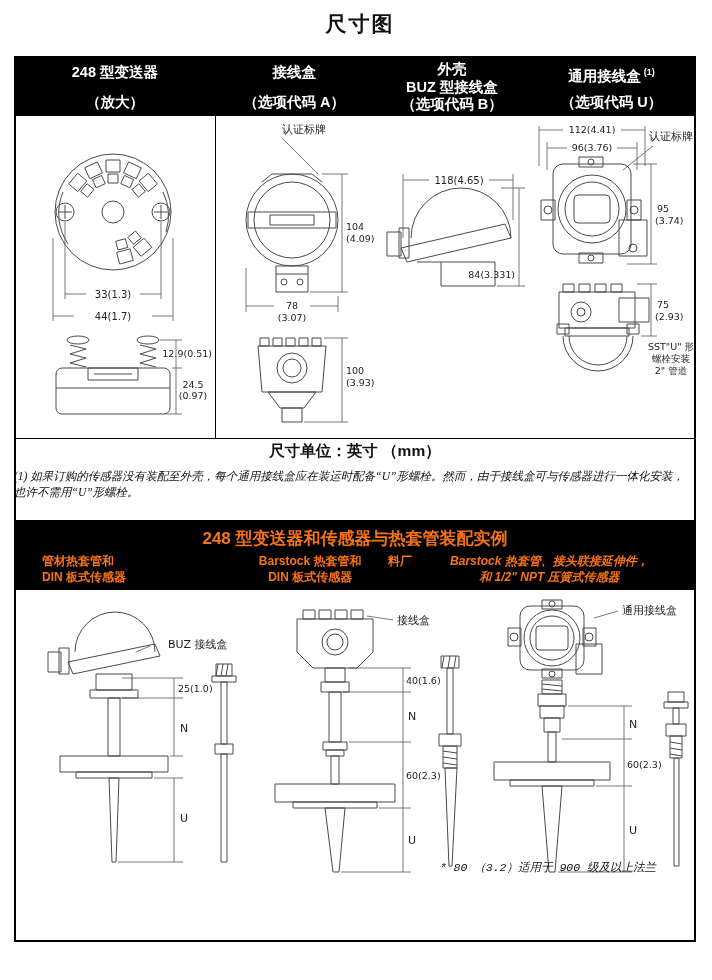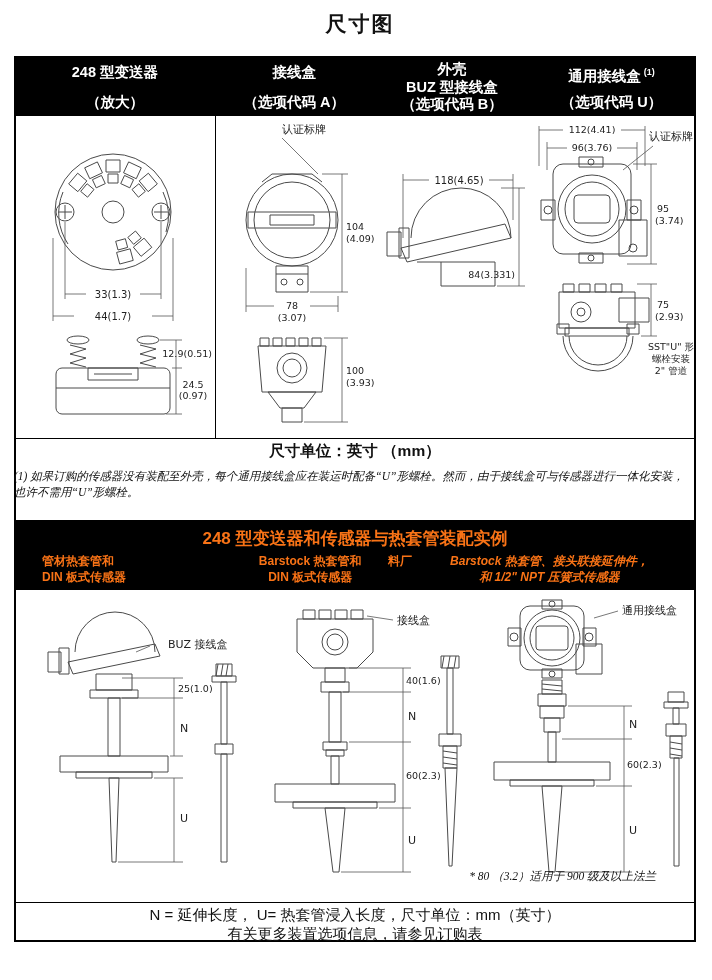--- a/index.html
+++ b/index.html
@@ -25,22 +25,22 @@
   .t2{position:absolute;left:14px;top:520px;width:682px;height:422px;border:2px solid #000;box-sizing:border-box;}
   .t2-header{position:relative;background:#000;color:#f97316;height:68px;}
   .t2-title{text-align:center;font-size:17px;font-weight:bold;padding-top:5px;}
   .t2-cols{position:relative;display:flex;margin-top:3px;font-size:12px;font-weight:bold;line-height:16px;}
   .t2c{white-space:pre-line;}
   .t2c.a{width:200px;text-align:left;padding-left:26px;box-sizing:border-box;}
   .t2c.b{width:190px;text-align:center;}
   .t2c.c{width:290px;text-align:center;font-style:italic;}
   .t2-extra{position:absolute;left:372px;top:0px;font-size:12px;font-weight:bold;}
   .t2-body{position:relative;height:312px;background:#fff;}
-  .t2-note{position:absolute;right:38px;top:279px;font-style:italic;font-size:11.5px;
-        font-family:Liberation Serif, serif;}
+  .t2-note{position:absolute;right:38px;top:270px;font-style:italic;font-size:11.5px;
+        font-family:Liberation Mono, monospace;}
   .t2-footer{height:40px;border-top:1.5px solid #000;text-align:center;font-size:15px;line-height:19px;padding-top:2px;box-sizing:border-box;}
   
   svg{position:absolute;overflow:visible;}
   svg *{vector-effect:non-scaling-stroke;}
   .art{stroke:#4a4a4a;stroke-width:1;fill:none;}
   .dim{stroke:#555;stroke-width:0.8;fill:none;}
   .dtx{font-size:10px;fill:#222;stroke:none;font-family:"DejaVu Sans",sans-serif;}
   .dtx.s{font-size:9.5px;}
   .ctx{font-size:11px;fill:#222;stroke:none;font-family:"DejaVu Sans",sans-serif;}
 </style>
@@ -457,19 +457,15 @@
           <line x1="198" y1="148" x2="210" y2="150"></line>
             <line x1="198" y1="154" x2="210" y2="156"></line>
             <line x1="198" y1="160" x2="210" y2="162"></line>
           <rect x="202" y="164" width="5" height="108"></rect>
         </g>
       </svg>
 
       <div class="t2-note">* 80 （3.2）适用于 900 级及以上法兰</div>
     </div>
 
-    <div class="t2-footer">
-      <span>N = 延伸长度， U= 热套管浸入长度，尺寸单位：mm（英寸）</span><br>
-      <span>有关更多装置选项信息，请参见订购表</span>
-    </div>
   </div>
 
 </div>
 
 </body></html>

